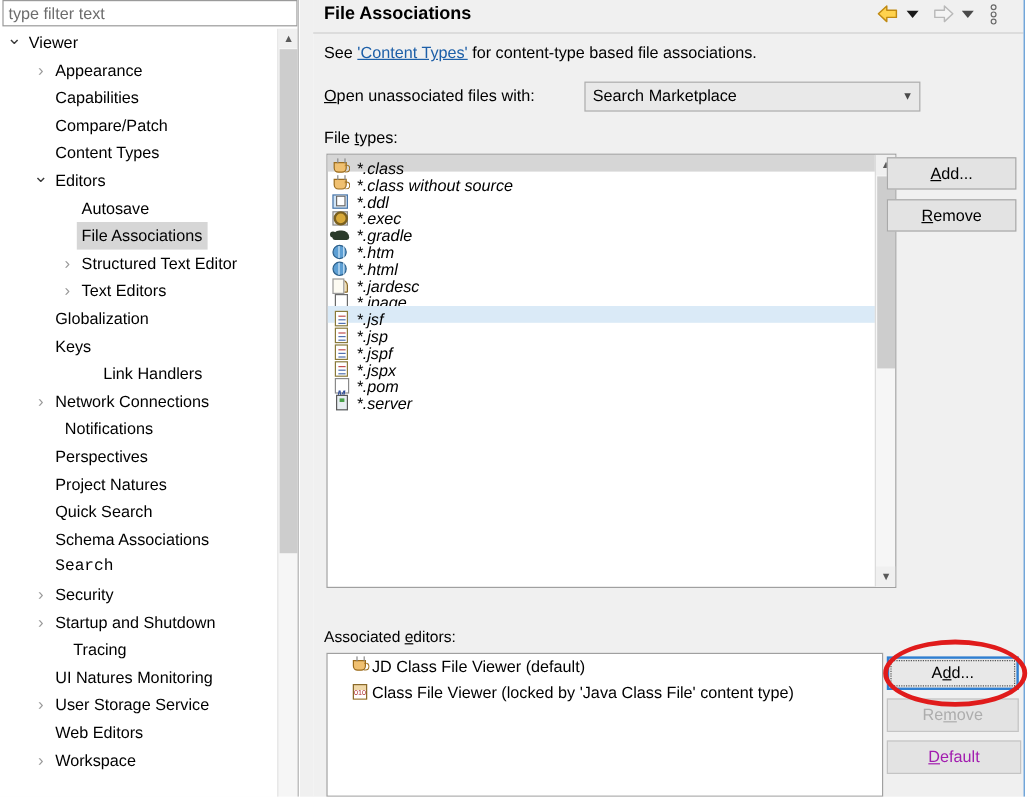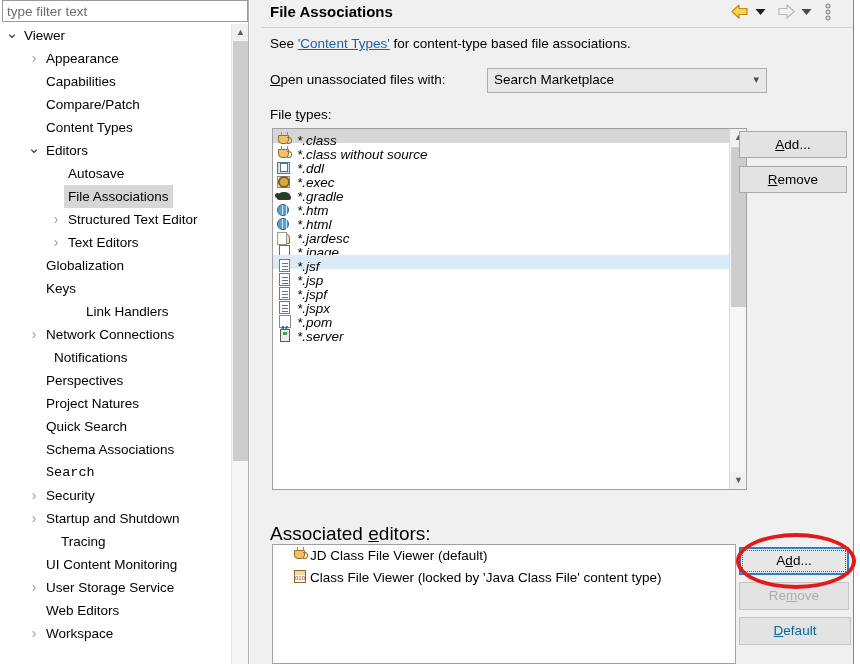--- a/index.html
+++ b/index.html
@@ -159,21 +159,21 @@
     position: absolute; width: 108px; height: 27px;
     background: #e3e3e3; border: 1px solid #a9a9a9;
     font-family: "Liberation Sans", sans-serif; font-size: 13.5px;
     color: #000; text-align: center; line-height: 25px;
   }
   .side-btn u { text-decoration: underline; }
   #btn-add-type    { left: 478px; top: 131px; }
   #btn-remove-type { left: 478px; top: 166px; }
 
   #assoc-label {
-    position: absolute; left: 9px; top: 523px; font-size: 19px;
+    position: absolute; left: 9px; top: 523px; font-size: 13px;
   }
   #assoc-label u { text-decoration: underline; }
   #assoc-box {
     position: absolute; left: 11px; top: 544px; width: 464px; height: 120px;
     background: #fff; border: 1px solid #a0a0a0; overflow: hidden;
   }
   .ae-row {
     position: relative; height: 22px; line-height: 22px;
     padding-left: 20px; white-space: nowrap; font-size: 13.5px;
   }
@@ -192,21 +192,21 @@
     border: 1px dotted #555; line-height: 20px;
   }
   #btn-add-editor u { text-decoration: underline; }
   #btn-remove-editor {
     position: absolute; left: 478px; top: 582px; width: 110px; height: 28px;
     background: #e3e3e3; border: 1px solid #c4c4c4; color: #adadad;
     font-size: 13.5px; text-align:center; line-height: 26px;
   }
   #btn-default-editor {
     position: absolute; left: 478px; top: 617px; width: 112px; height: 28px;
-    background: #e3e3e3; border: 1px solid #c4c4c4; color: #0369a1;
+    background: #e3e3e3; border: 1px solid #c4c4c4; color: #a21caf;
     font-size: 13.5px; text-align:center; line-height: 26px;
   }
   #btn-remove-editor u, #btn-default-editor u { text-decoration: underline; }
 
   
   #red-circle {
     position: absolute; left: 736px; top: 533px; width: 120px; height: 56px;
     border: 4px solid #e01b1b; border-radius: 50%;
     pointer-events: none; z-index: 50;
   }
@@ -334,21 +334,21 @@
             <span class="lbl" style="left: 46px;">Security</span>
           </div>
           <div class="tree-row">
             <span class="twisty" style="left: 26px; font-size: 14px; color: rgb(154, 154, 154);">›</span>
             <span class="lbl" style="left: 46px;">Startup and Shutdown</span>
           </div>
           <div class="tree-row">
             <span class="lbl" style="left: 46px; margin-left: 15px;">Tracing</span>
           </div>
           <div class="tree-row">
-            <span class="lbl" style="left: 46px;">UI Content Monitoring</span>
+            <span class="lbl" style="left: 46px;">UI Natures Monitoring</span>
           </div>
           <div class="tree-row">
             <span class="twisty" style="left: 26px; font-size: 14px; color: rgb(154, 154, 154);">›</span>
             <span class="lbl" style="left: 46px;">User Storage Service</span>
           </div>
           <div class="tree-row">
             <span class="lbl" style="left: 46px;">Web Editors</span>
           </div>
           <div class="tree-row">
             <span class="twisty" style="left: 26px; font-size: 14px; color: rgb(154, 154, 154);">›</span>

